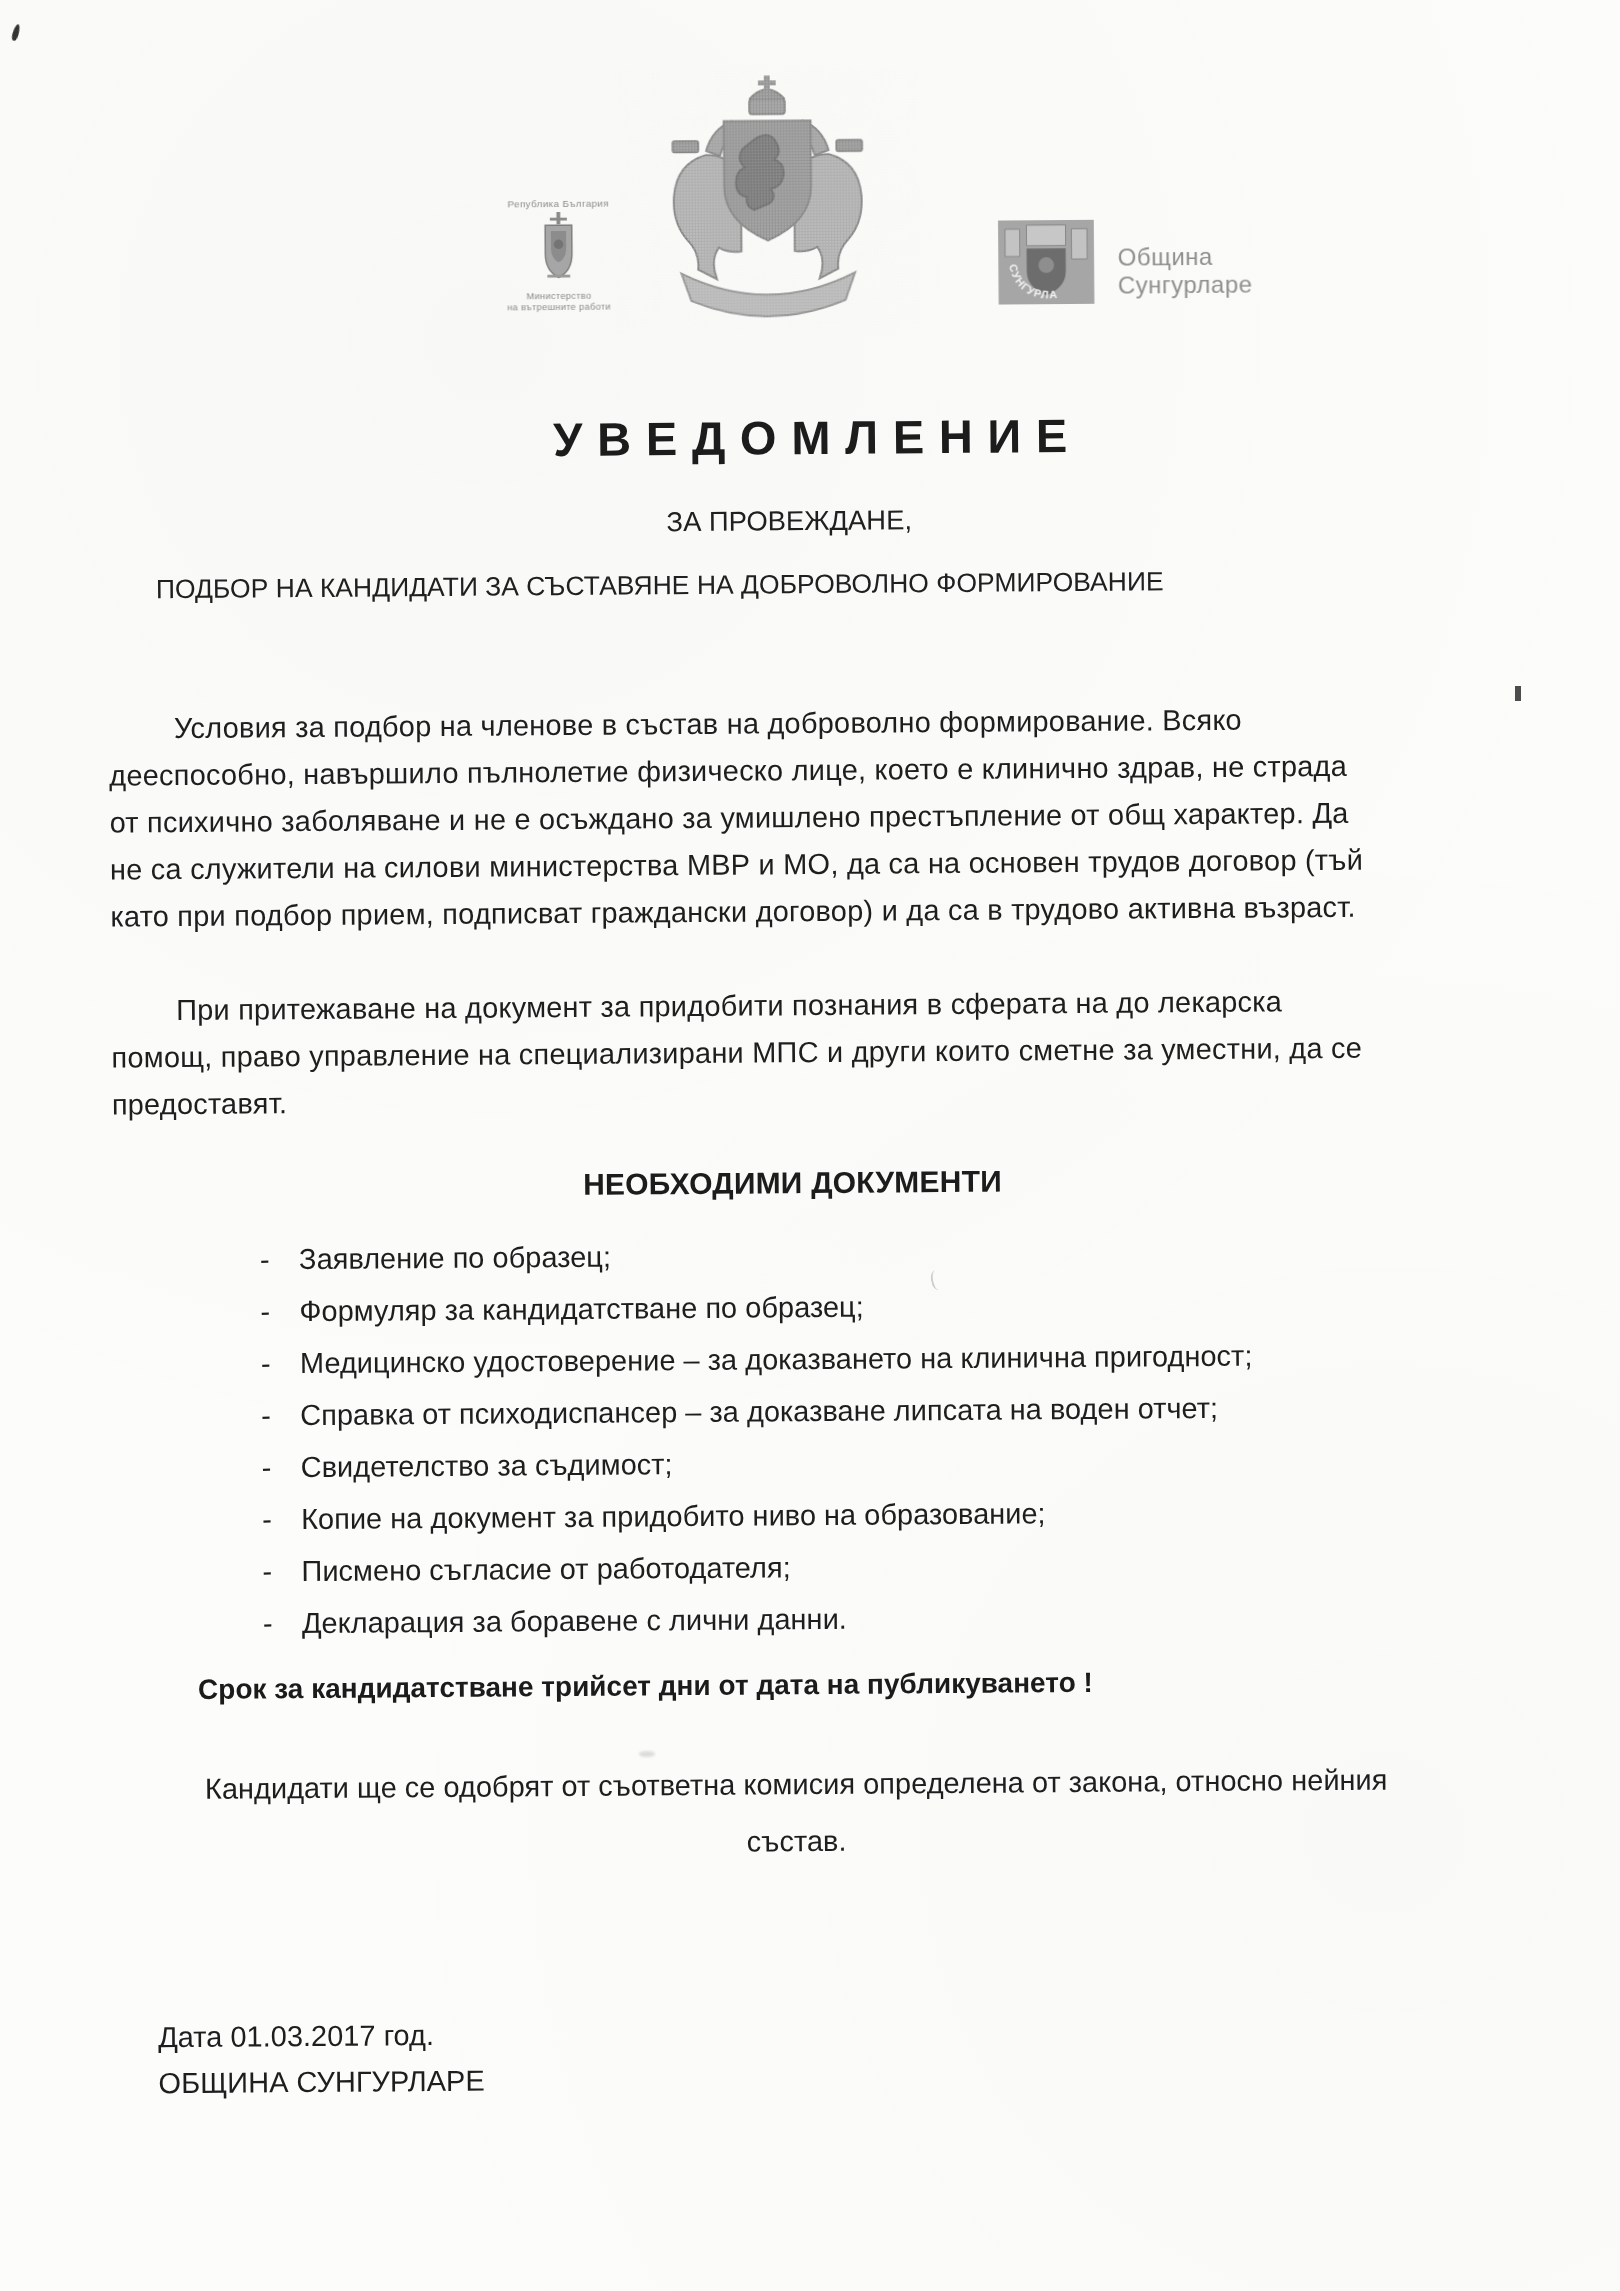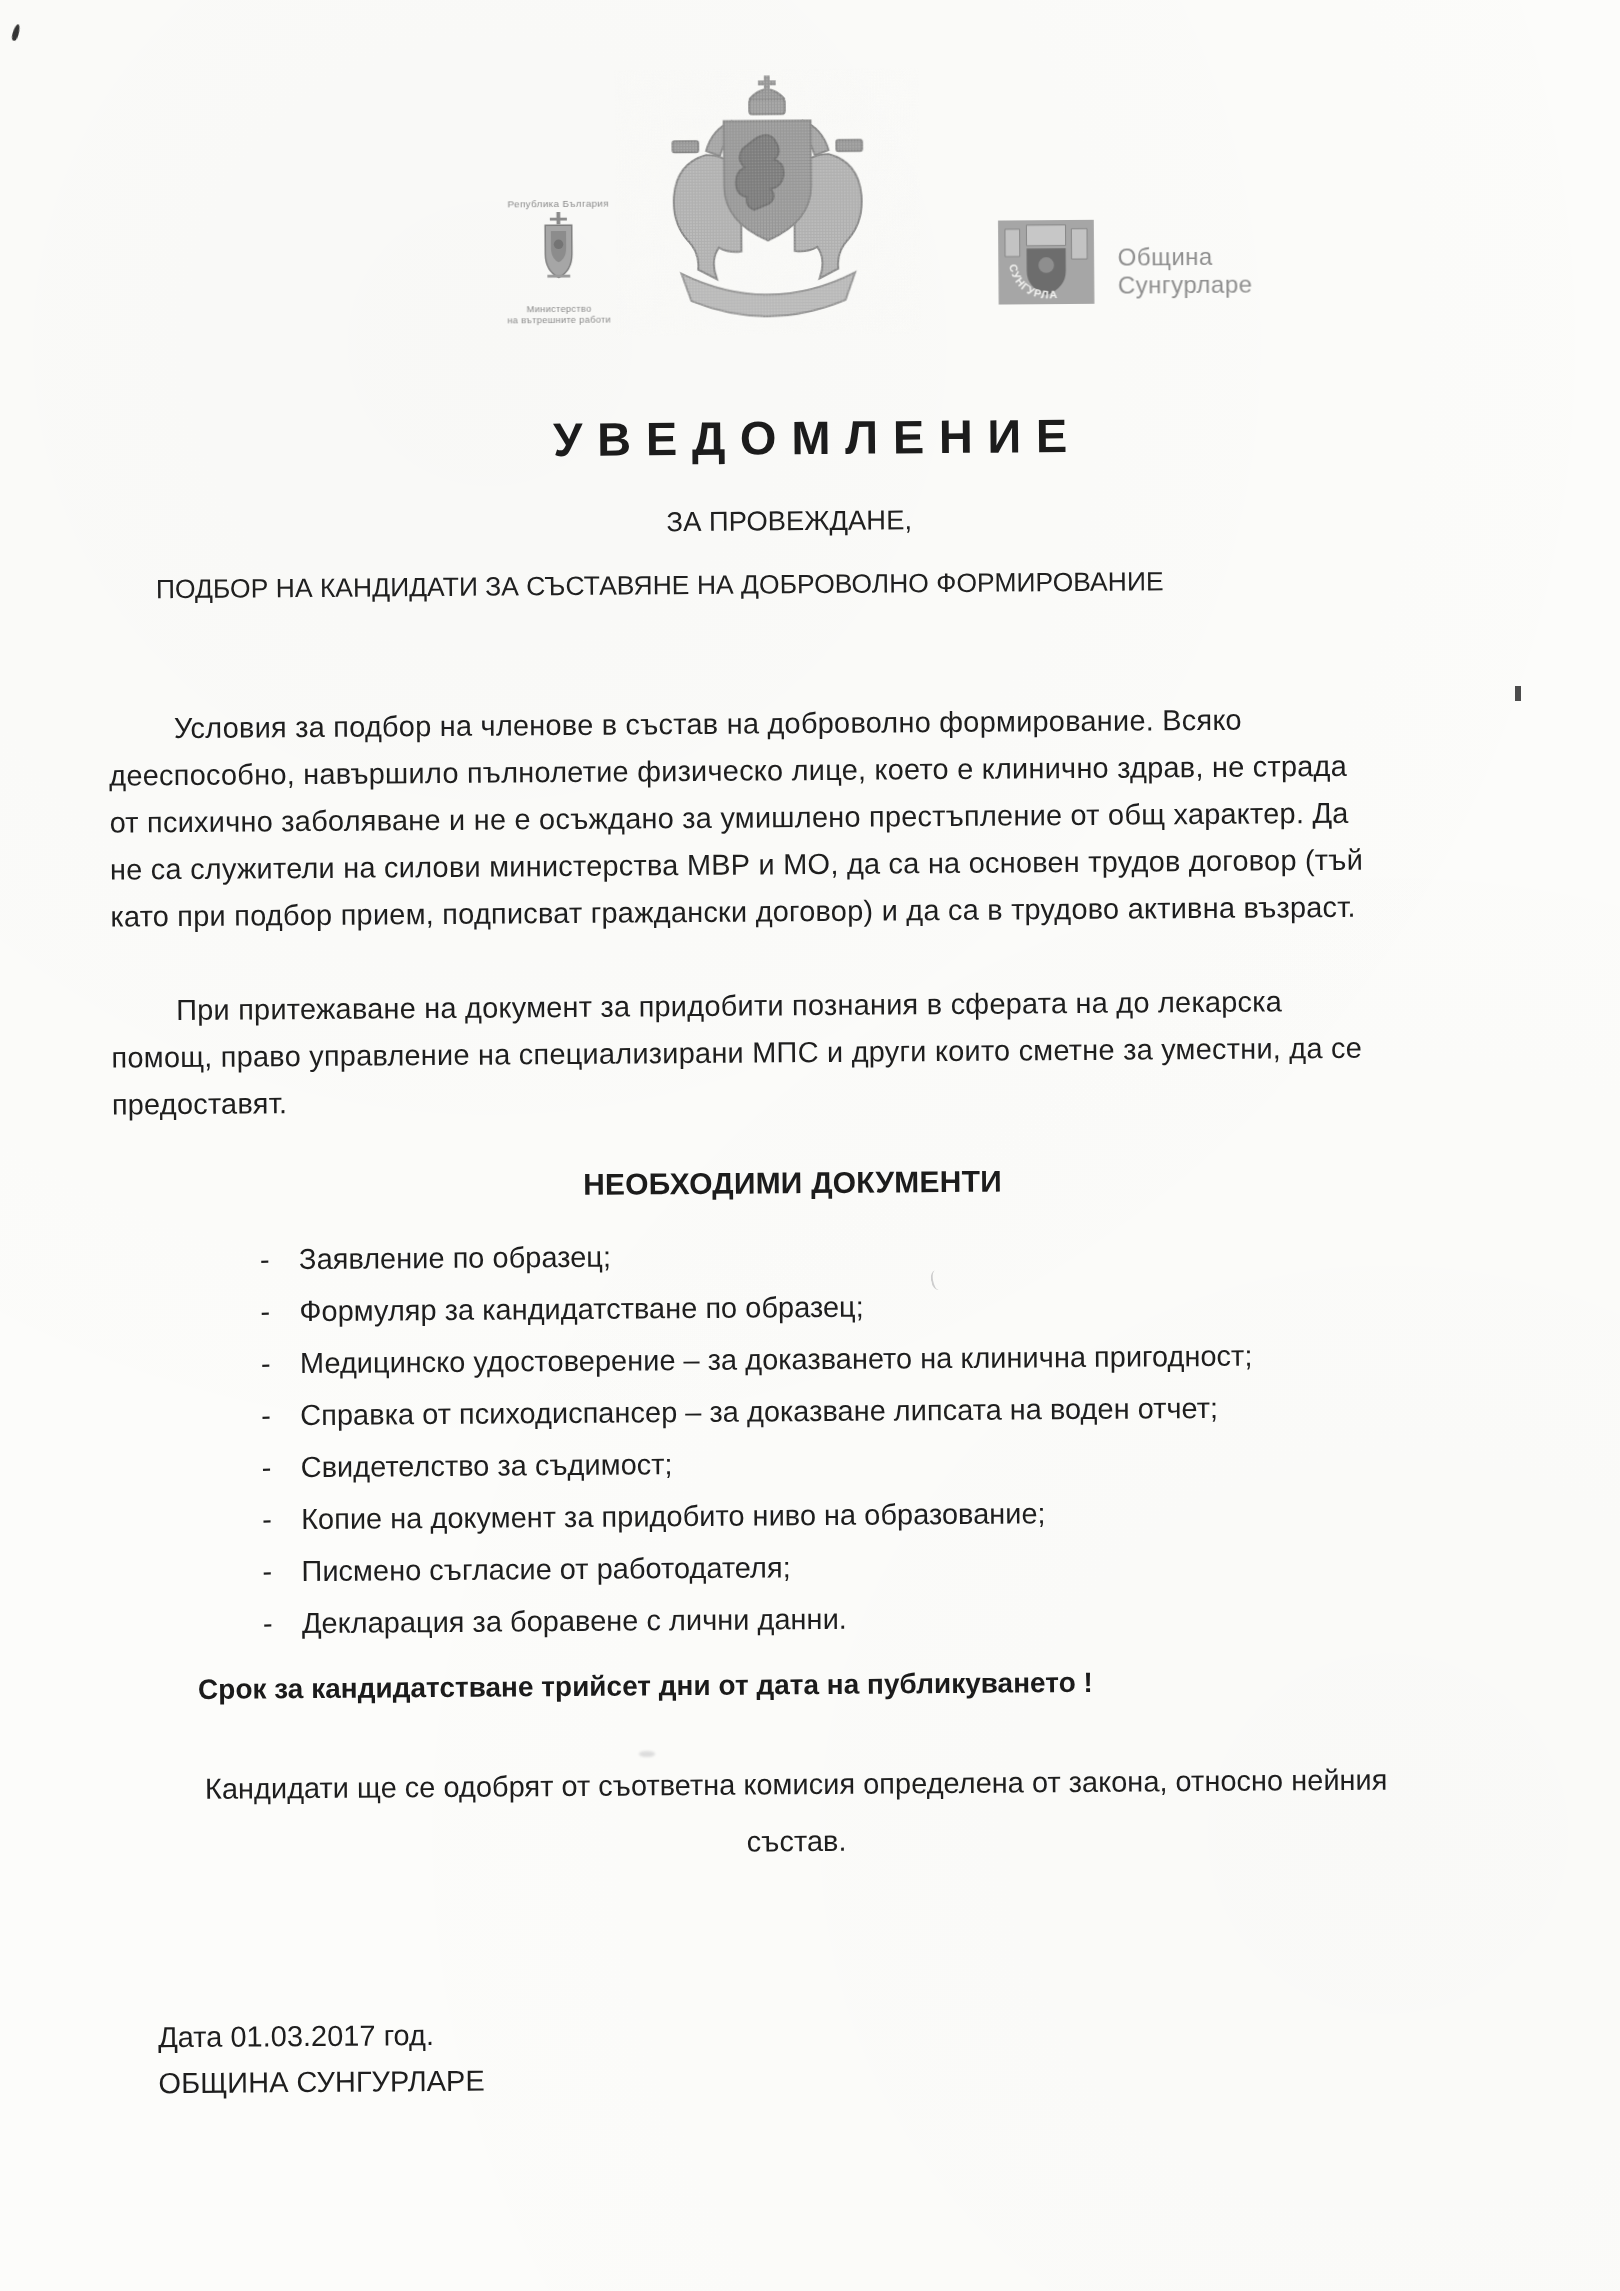--- a/index.html
+++ b/index.html
@@ -17,21 +17,21 @@
   .doc { position:absolute; inset:0; transform:rotate(-0.45deg); transform-origin:50% 38%; }
 
   
   .ministry {
     position:absolute; left:477px; top:196px; width:173px;
     text-align:center; color:#8b8b8b;
     filter:blur(0.3px);
   }
   .ministry .cap-top { font-size:9.8px; letter-spacing:0.4px; margin-bottom:2.9px; }
   .ministry svg { display:block; margin:0 auto; }
-  .ministry .cap-bot { font-size:9.3px; line-height:11.3px; margin-top:16px; letter-spacing:0.3px; }
+  .ministry .cap-bot { font-size:9.3px; line-height:11.3px; margin-top:3px; letter-spacing:0.3px; }
 
   .coa {
     position:absolute; left:621px; top:69px; width:304px; height:265px;
     opacity:0.92; filter:blur(0.4px) contrast(0.95);
   }
 
   .muni { position:absolute; left:1003px; top:222px; display:flex; }
   .muni svg { display:block; filter:blur(0.3px); }
   .muni-caption {
     margin-left:23.5px; margin-top:23.5px;

